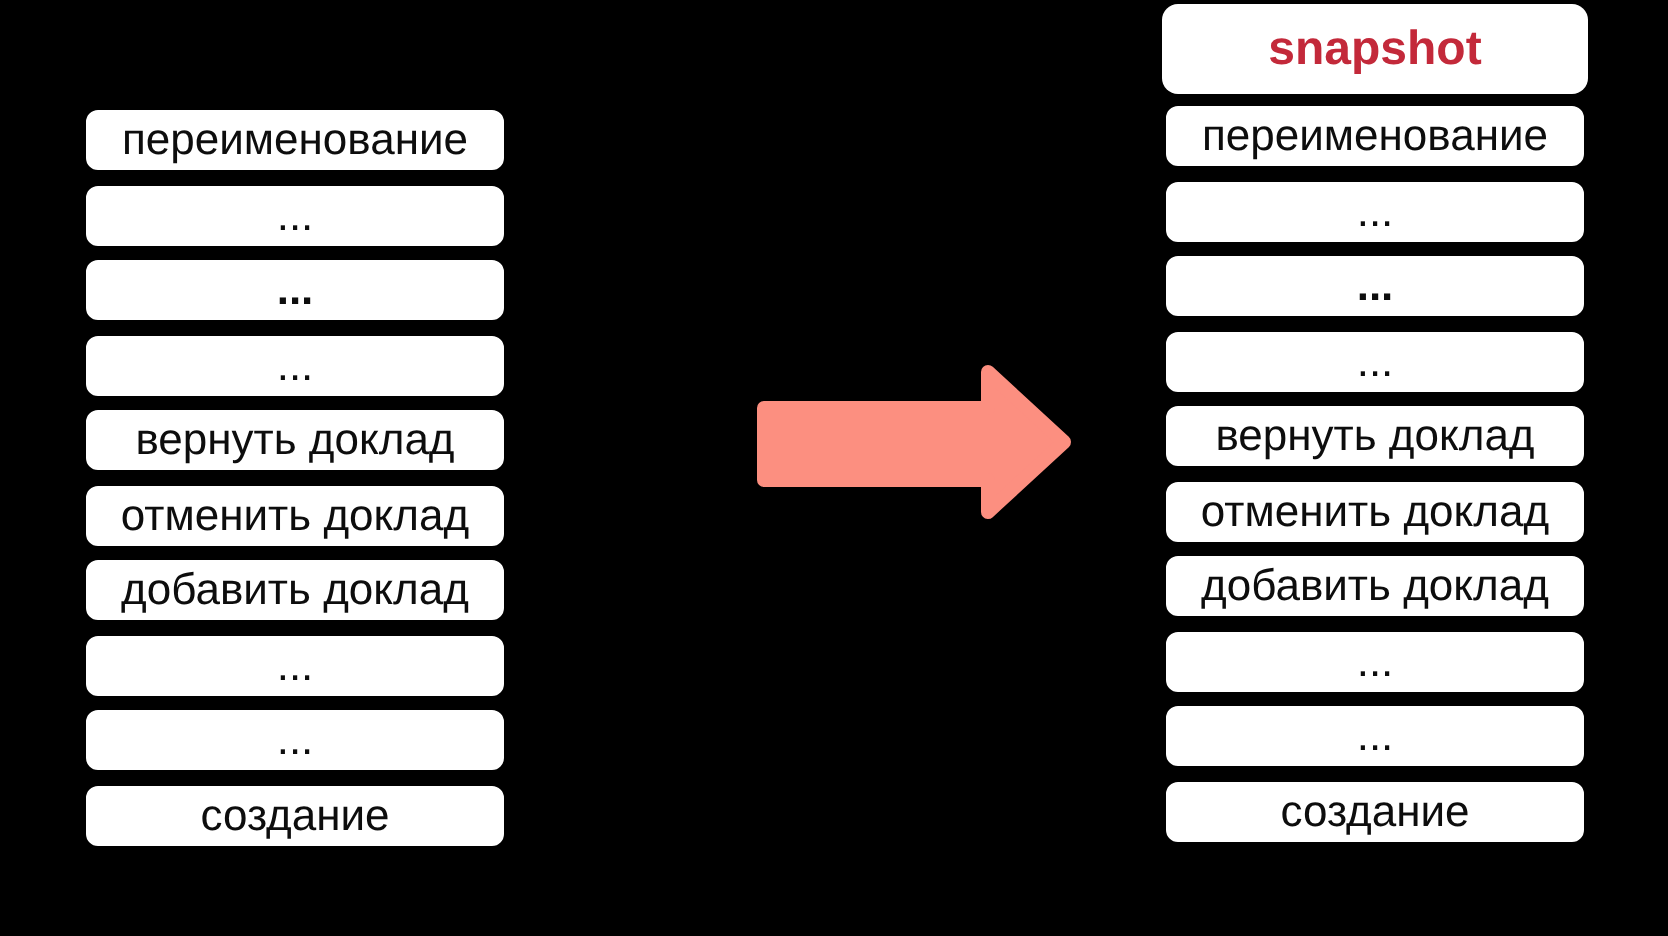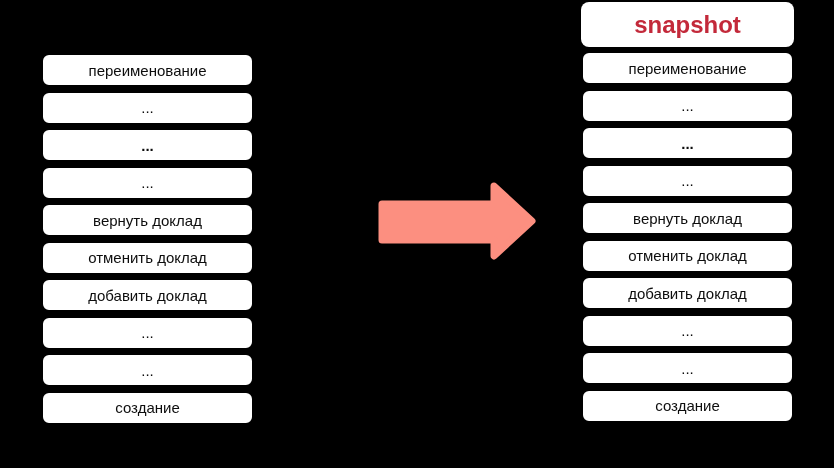--- a/index.html
+++ b/index.html
@@ -27,21 +27,21 @@
     background: var(--box-fill, #fff);
     border-radius: 8px;
     display: flex;
     align-items: center;
     justify-content: center;
   }
   .box.row {
     height: 34px;
     margin-bottom: 3.5px;
     border: 2px solid var(--box-border, #000);
-    font-size: 15px;
+    font-size: 22px;
     color: var(--box-text, #0d0d0d);
   }
   .box.row.bold .label { font-weight: bold; }
   .box.snapshot {
     height: 45px;
     margin-bottom: 4px;
     border: none;
     font-size: 24px;
     font-weight: bold;
     color: var(--snapshot-text, #c3293a);

